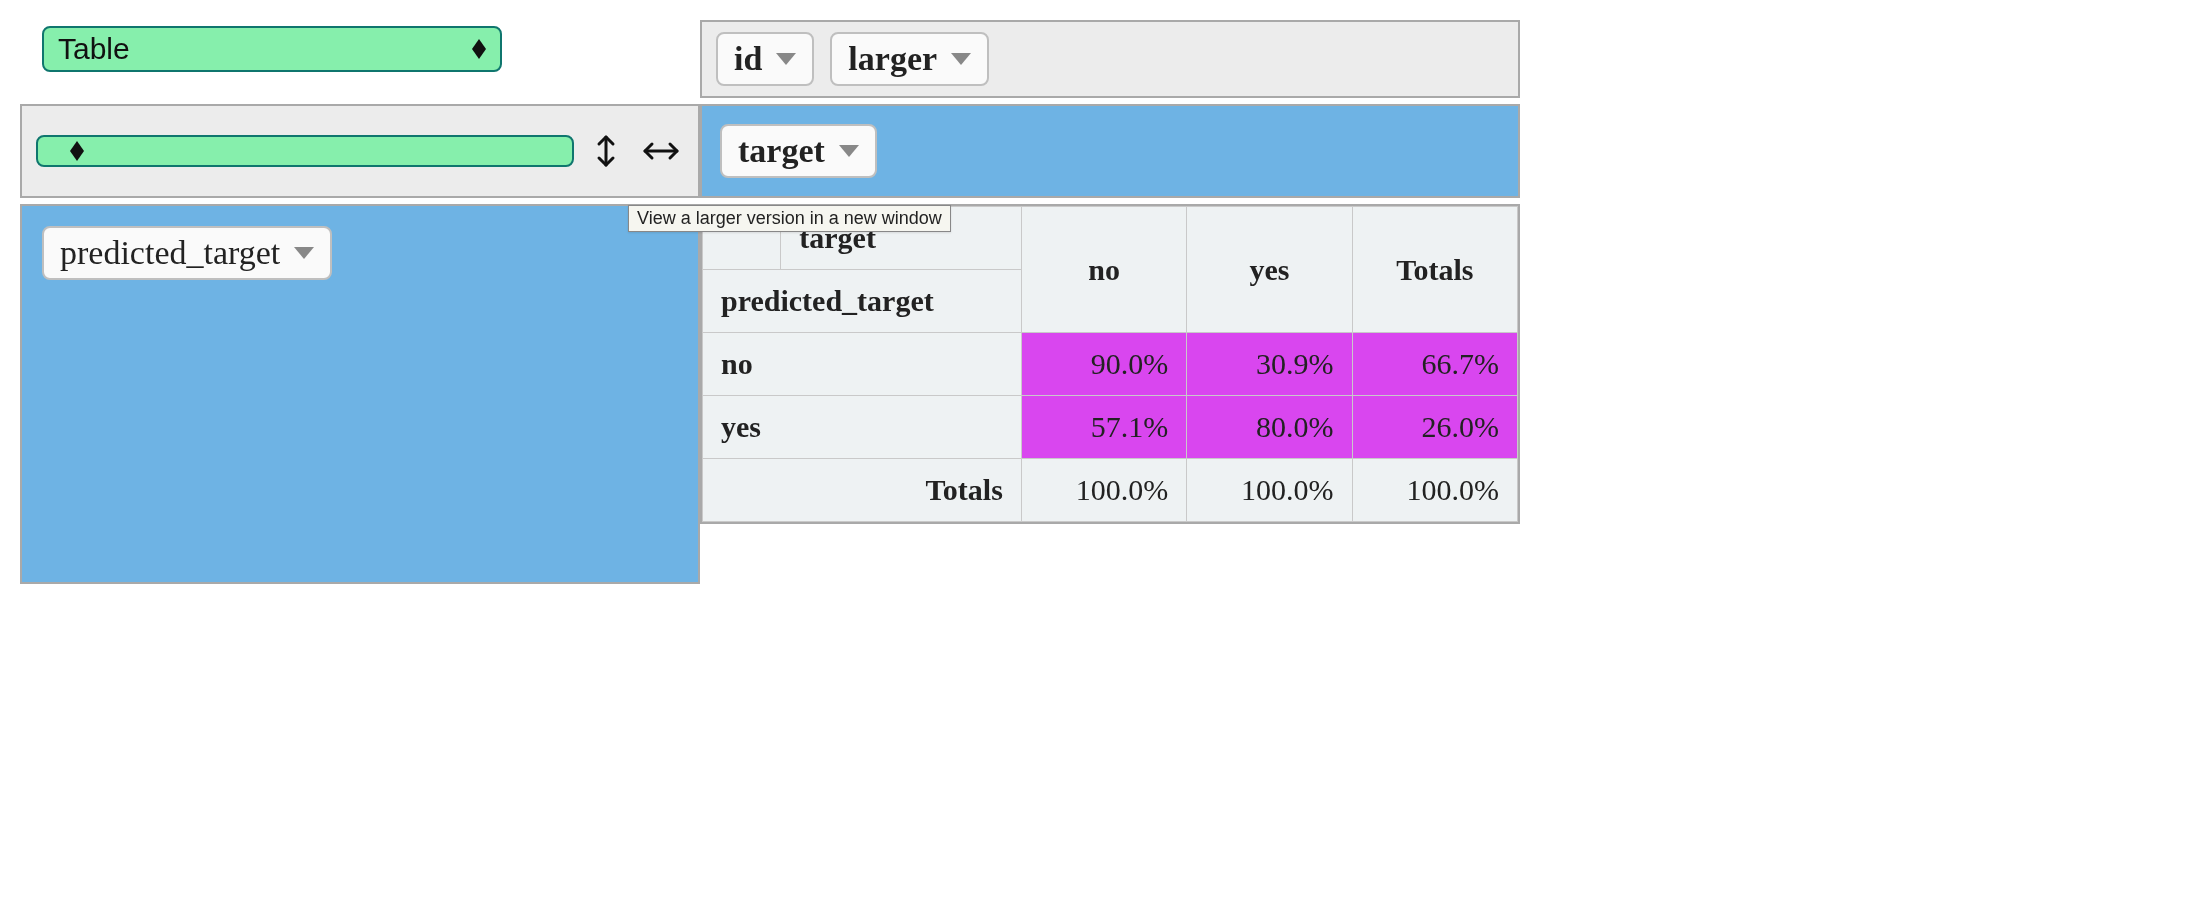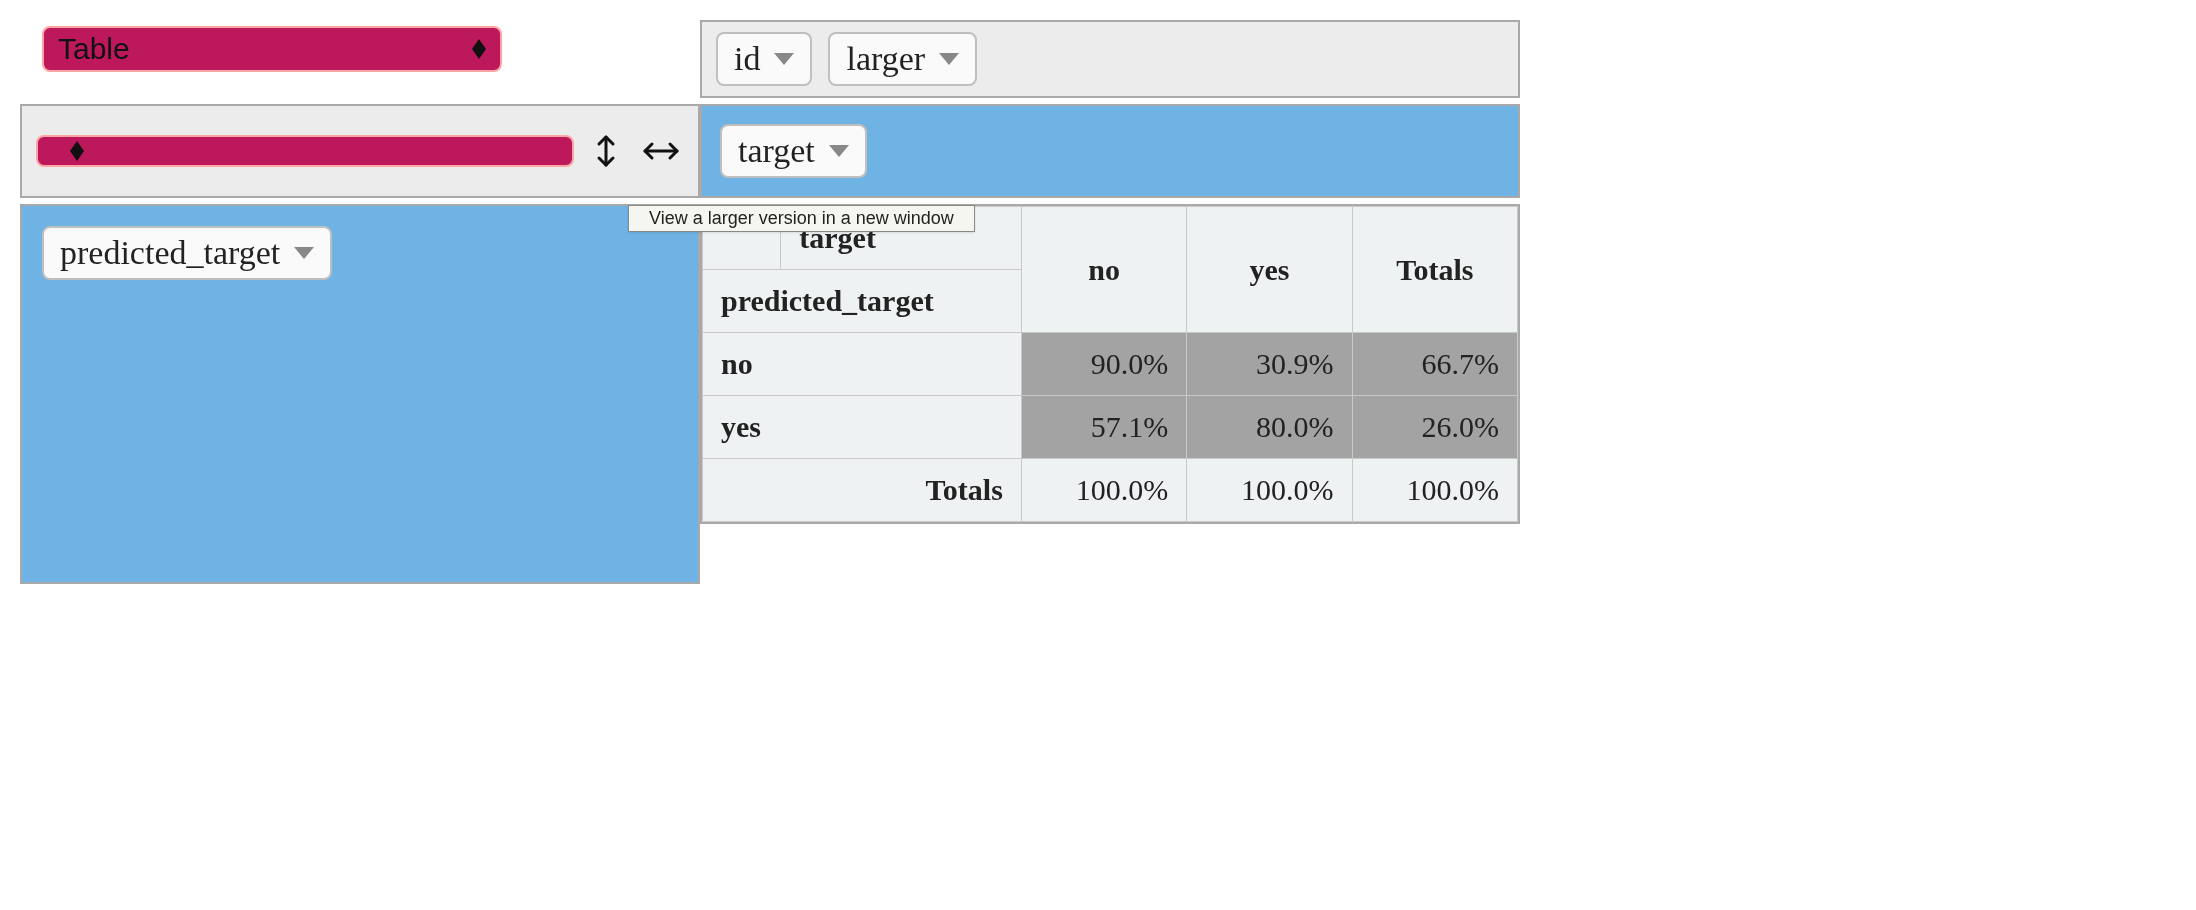--- a/index.html
+++ b/index.html
@@ -17,35 +17,36 @@
     align-items: stretch;
     margin: 0;
   }
   .cell {
     border: 2px solid #a9a9a9;
     background: #ececec;
     padding: 10px 14px;
     display: flex;
     align-items: center;
     gap: 16px;
+    font-weight: bold;
   }
   .cell.blue {
     background: #6eb3e4;
   }
   .left-col { width: 680px; }
   .right-col { flex: 1; }
   .gap { height: 6px; }
 
   
   .sel {
     display: inline-flex;
     align-items: center;
     justify-content: space-between;
-    background: #be185d;
-    border: 2px solid #fca5a5;
+    background: #86efac;
+    border: 2px solid #0f766e;
     border-radius: 8px;
     padding: 4px 14px;
     font-family: -apple-system, "Helvetica Neue", Arial, sans-serif;
     font-size: 30px;
     color: #111;
     min-width: 120px;
     cursor: pointer;
     gap: 44px;
   }
   .sel .arrows {
@@ -99,37 +100,37 @@
     padding: 14px 18px;
     font-size: 30px;
   }
   table.pivot th {
     background: #eef2f3;
     font-weight: bold;
     text-align: center;
     color: #222;
   }
   table.pivot th.rowhdr { text-align:left; }
-  table.pivot td.num { text-align: right; background:#a3a3a3; }
+  table.pivot td.num { text-align: right; background:#d946ef; }
   table.pivot td.num.bold { font-weight: normal; }
   table.pivot tr.totals th, table.pivot tr.totals td {
     background: #eef2f3;
     font-weight: bold;
   }
   table.pivot th.right { text-align:right; }
 
   .tooltip {
     position: absolute;
     top: -1px;
     left: -74px;
     background: #f6f6f0;
     border: 1px solid #888;
     font-family: Arial, sans-serif;
     font-size: 18px;
-    padding: 2px 20px;
+    padding: 2px 8px;
     color: #222;
     box-shadow: 0 1px 2px rgba(0,0,0,0.1);
     white-space: nowrap;
   }
 
   
   .rowfield-area {
     border: 2px solid #a9a9a9;
     background: #6eb3e4;
     padding: 20px;

